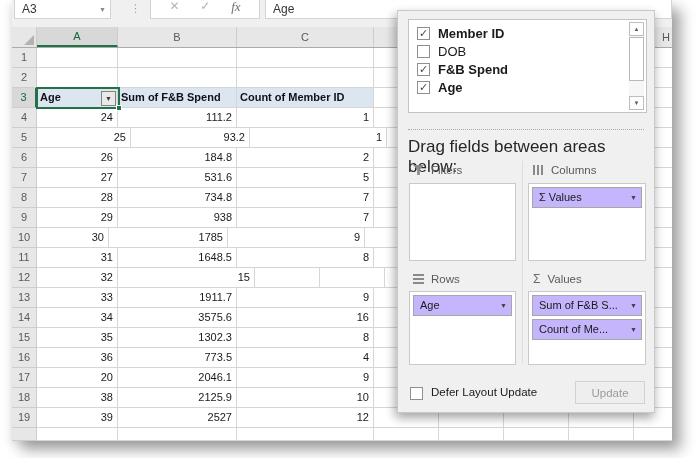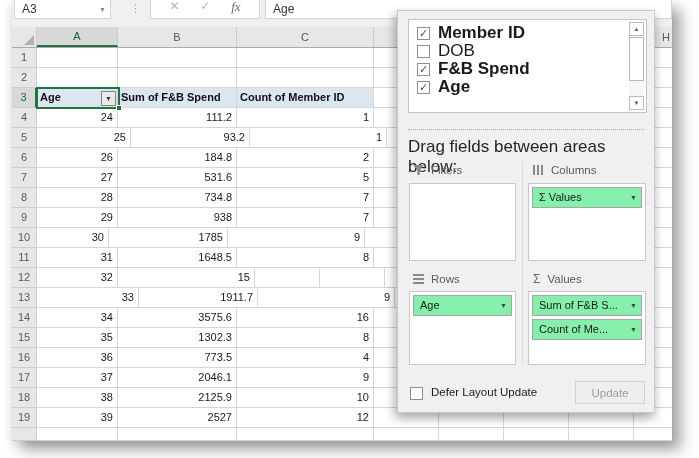--- a/index.html
+++ b/index.html
@@ -52,21 +52,21 @@
   
   .panel { position: absolute; left: 385px; top: 10px; width: 258px; height: 403px;
     background: #f0f0f0; border: 1px solid #c9c9c9;
     box-shadow: 0 5px 10px rgba(0,0,0,.25), -4px 4px 9px rgba(0,0,0,.14); }
   .fieldlist { position: absolute; left: 10px; top: 8px; width: 239px; height: 94px;
     background: #fff; border: 1px solid #c3c3c3; }
   .fields { position: absolute; left: 0; top: 4px; right: 19px; }
   .frow { display: flex; align-items: center; height: 18px; padding-left: 8px; }
   .cb { position: relative; width: 13px; height: 13px; background: #fff; border: 1px solid #8f8f8f;
     margin-right: 8px; flex: none; font-size: 11px; line-height: 11px; color: #4a4a4a; text-align: center; }
-  .flabel { font-size: 17px; color: #1a1a1a; }
+  .flabel { font-size: 13px; color: #1a1a1a; }
   .flabel.bold { font-weight: bold; }
   .sbar { position: absolute; top: 2px; right: 2px; bottom: 2px; width: 15px; background: #f6f6f6; }
   .sbtn { position: absolute; left: 0; right: 0; height: 14px; background: #fdfdfd;
     border: 1px solid #bdbdbd; display: flex; align-items: center; justify-content: center;
     font-size: 6px; color: #5a5a5a; }
   .sbtn.up { top: 0; } .sbtn.down { bottom: 0; }
   .sthumb { position: absolute; left: 0; right: 0; top: 15px; height: 44px; background: #fff; border: 1px solid #b8b8b8; }
   .dotted { position: absolute; left: 10px; right: 10px; top: 118px; border-top: 1px dotted #a8a8a8; }
   .draghint { position: absolute; left: 10px; top: 126px; font-size: 17px; color: #262626; }
   .vdiv { position: absolute; left: 124px; top: 150px; width: 1px; height: 202px; background: #dcdcdc; }
@@ -79,21 +79,21 @@
   .icon-cols { width: 11px; height: 10px;
     background: repeating-linear-gradient(90deg, #8a8a8a 0 2px, transparent 2px 4px); }
   .icon-rows { width: 11px; height: 10px;
     background: repeating-linear-gradient(0deg, #8a8a8a 0 2px, transparent 2px 4px); }
   .icon-sigma { font-size: 12px; color: #6a6a6a; line-height: 10px; }
   .abox { position: absolute; background: #fff; border: 1px solid #c9c9c9; padding: 3px; }
   .box-filters { left: 11px; top: 172px; width: 107px; height: 78px; }
   .box-columns { left: 130px; top: 172px; width: 118px; height: 78px; }
   .box-rows { left: 11px; top: 280px; width: 107px; height: 74px; }
   .box-values { left: 130px; top: 280px; width: 118px; height: 74px; }
-  .pill { position: relative; height: 21px; background: #86efac; border: 1px solid #a6a6a6;
+  .pill { position: relative; height: 21px; background: #c4b5fd; border: 1px solid #a6a6a6;
     margin-bottom: 3px; font-size: 11px; color: #1a1a1a; line-height: 19px;
     padding: 0 16px 0 6px; white-space: nowrap; overflow: hidden; }
   .pill .parrow { position: absolute; right: 4px; top: 0; font-size: 7px; color: #444; line-height: 19px; }
   .deferbox { position: absolute; left: 12px; top: 376px; width: 13px; height: 13px;
     background: #fff; border: 1px solid #8f8f8f; }
   .deferlabel { position: absolute; left: 33px; top: 375px; font-size: 11.5px; color: #1a1a1a; }
   .update { position: absolute; right: 9px; top: 370px; width: 70px; height: 23px;
     background: #eeeeee; border: 1px solid #d2d2d2; color: #9b9b9b; font-size: 11.5px;
     font-family: "Liberation Sans", sans-serif; }
 </style>
@@ -259,21 +259,21 @@
         <div class="cell num" style="width: 81px;">32</div>
         <div class="cell num" style="width: 137px;">15</div>
         <div class="cell" style="width: 65px;"></div>
         <div class="cell" style="width: 65px;"></div>
         <div class="cell" style="width: 65px;"></div>
         <div class="cell" style="width: 65px;"></div>
         <div class="cell" style="width: 65px;"></div>
       </div>
       <div class="grow">
         <div class="rh">13</div>
-        <div class="cell num" style="width: 102px;">33</div>
+        <div class="cell num" style="width: 81px;">33</div>
         <div class="cell num" style="width: 119px;">1911.7</div>
         <div class="cell num" style="width: 137px;">9</div>
         <div class="cell" style="width: 65px;"></div>
         <div class="cell" style="width: 65px;"></div>
         <div class="cell" style="width: 65px;"></div>
         <div class="cell" style="width: 65px;"></div>
         <div class="cell" style="width: 65px;"></div>
       </div>
       <div class="grow">
         <div class="rh">14</div>
@@ -303,21 +303,21 @@
         <div class="cell num" style="width: 119px; text-align: right;">773.5</div>
         <div class="cell num" style="width: 137px;">4</div>
         <div class="cell" style="width: 65px;"></div>
         <div class="cell" style="width: 65px;"></div>
         <div class="cell" style="width: 65px;"></div>
         <div class="cell" style="width: 65px;"></div>
         <div class="cell" style="width: 65px;"></div>
       </div>
       <div class="grow">
         <div class="rh">17</div>
-        <div class="cell num" style="width: 81px;">37</div>
+        <div class="cell num" style="width: 81px;">20</div>
         <div class="cell num" style="width: 119px;">2046.1</div>
         <div class="cell num" style="width: 137px;">9</div>
         <div class="cell" style="width: 65px;"></div>
         <div class="cell" style="width: 65px;"></div>
         <div class="cell" style="width: 65px;"></div>
         <div class="cell" style="width: 65px;"></div>
         <div class="cell" style="width: 65px;"></div>
       </div>
       <div class="grow">
         <div class="rh">18</div>

